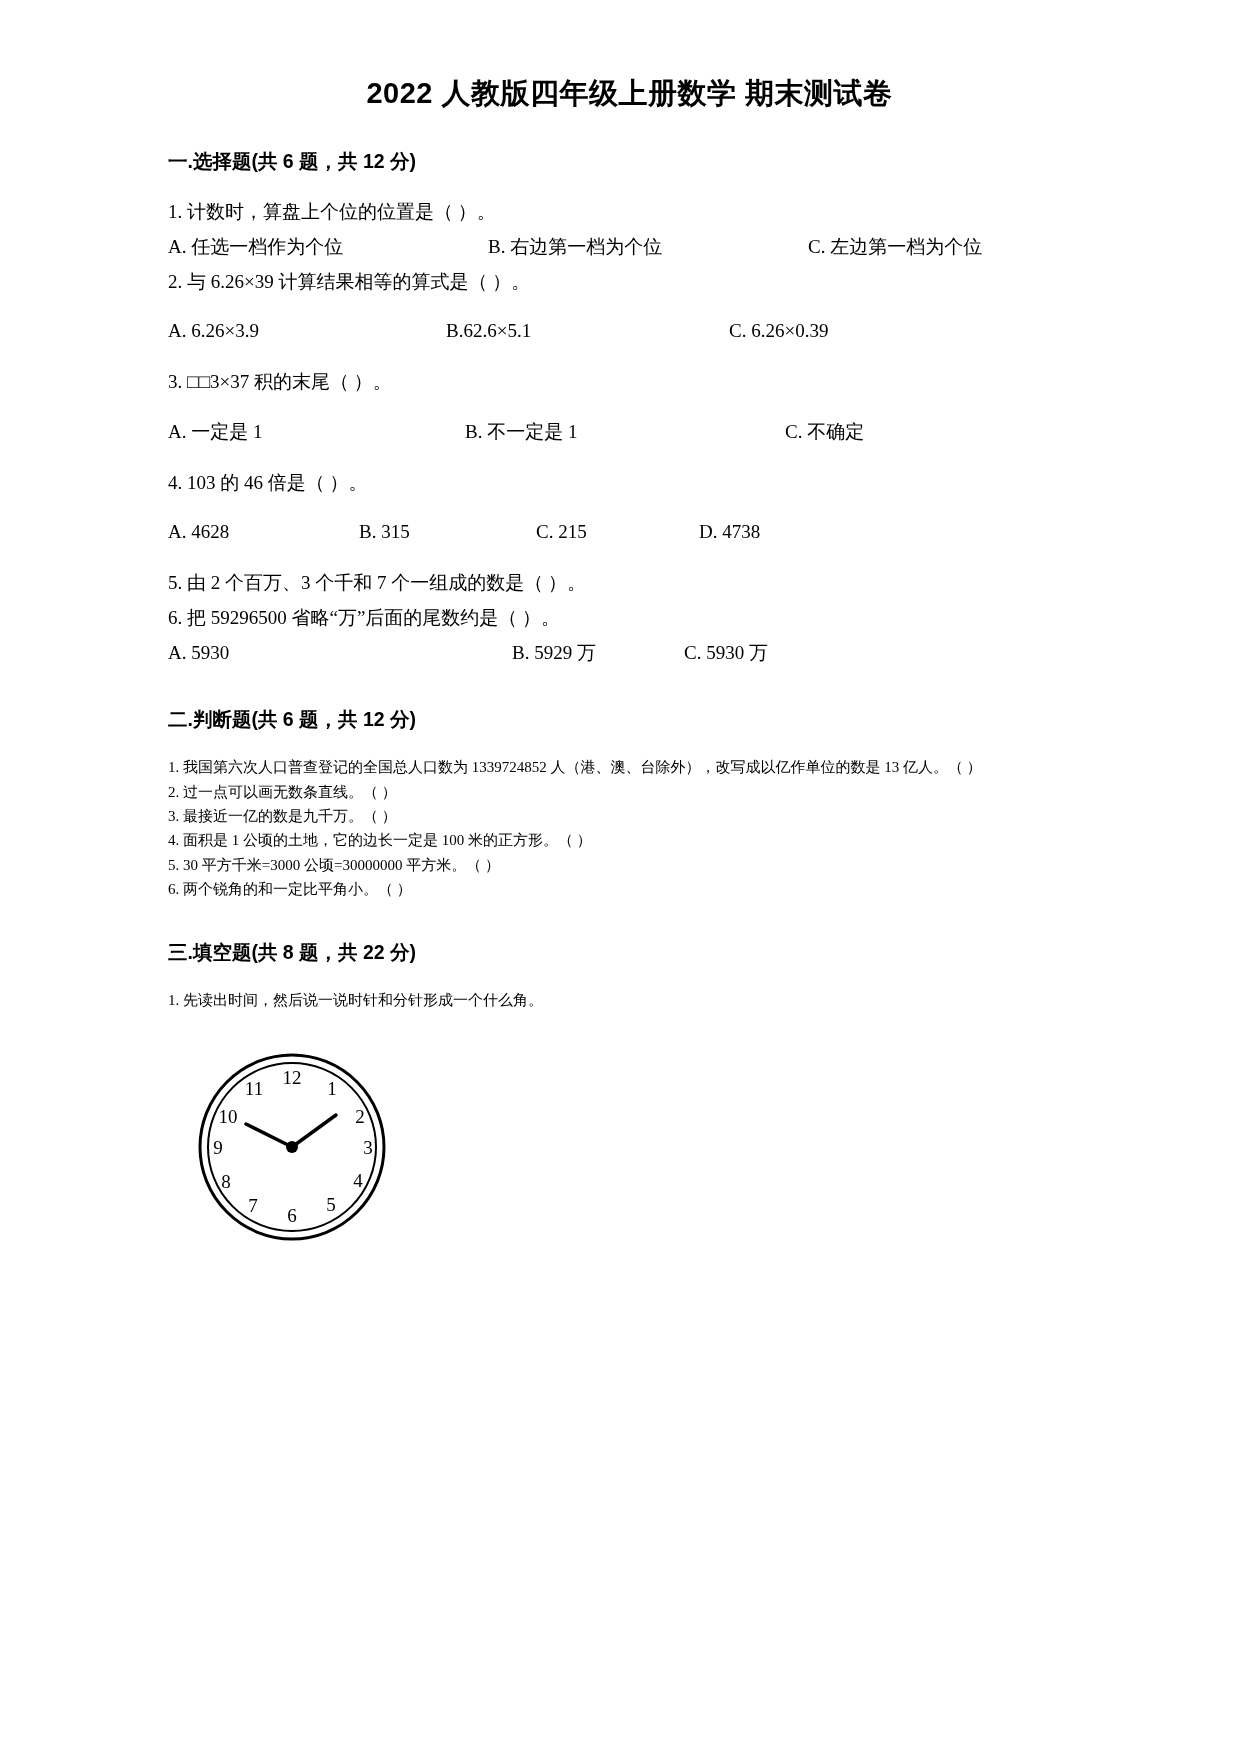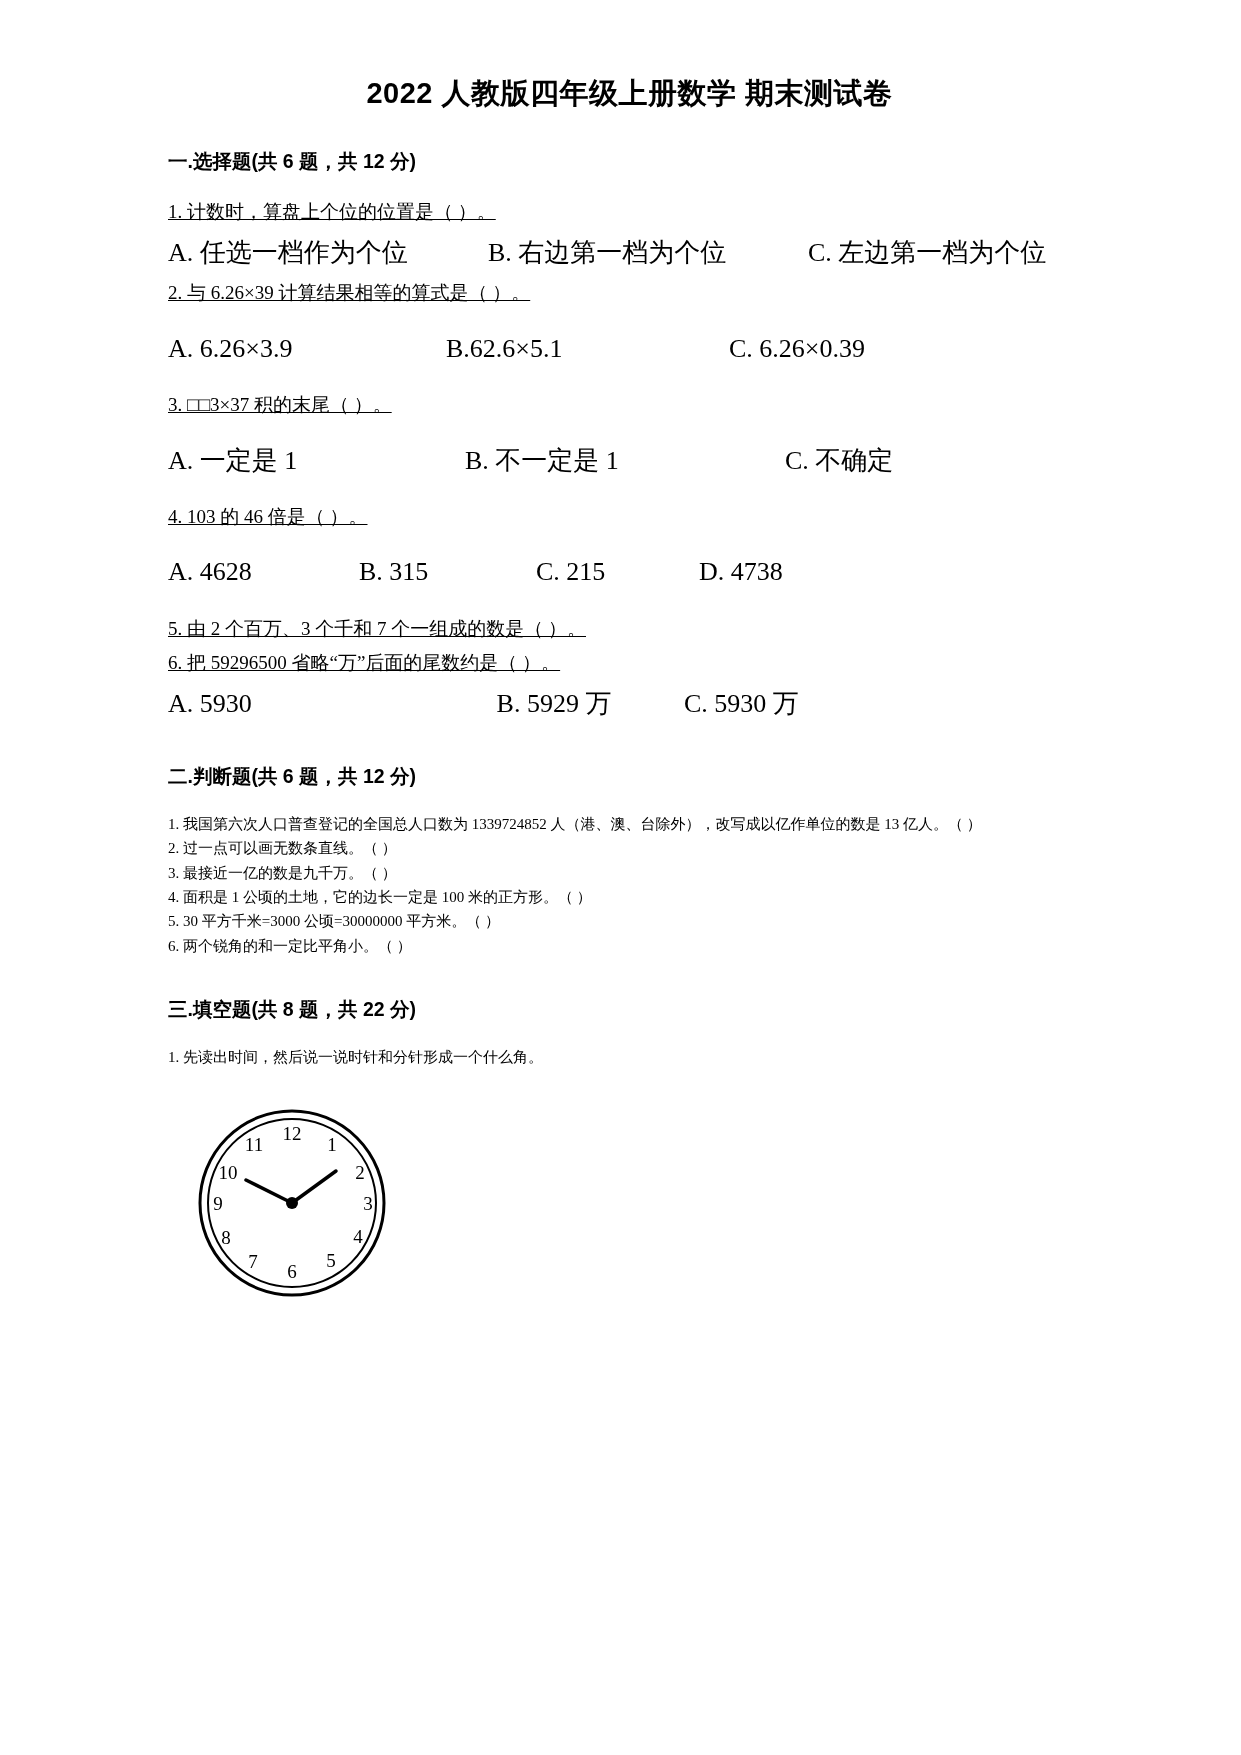--- a/index.html
+++ b/index.html
@@ -34,27 +34,26 @@
     font-size: 19.5px;
     margin: 12px 0 22px 0;
   }
   .section-head.spaced {
     margin-top: 38px;
   }
   .q {
     font-size: 19px;
     line-height: 1.62;
     margin: 0 0 4px 0;
-    text-decoration: underline;
   }
   .q.gap {
     margin-bottom: 19px;
   }
   .opts {
-    font-size: 26px;
+    font-size: 19px;
     line-height: 1.62;
     display: flex;
     margin: 0 0 4px 0;
   }
   .opts.gap {
     margin-bottom: 20px;
   }
   .opts span {
     display: inline-block;
   }

